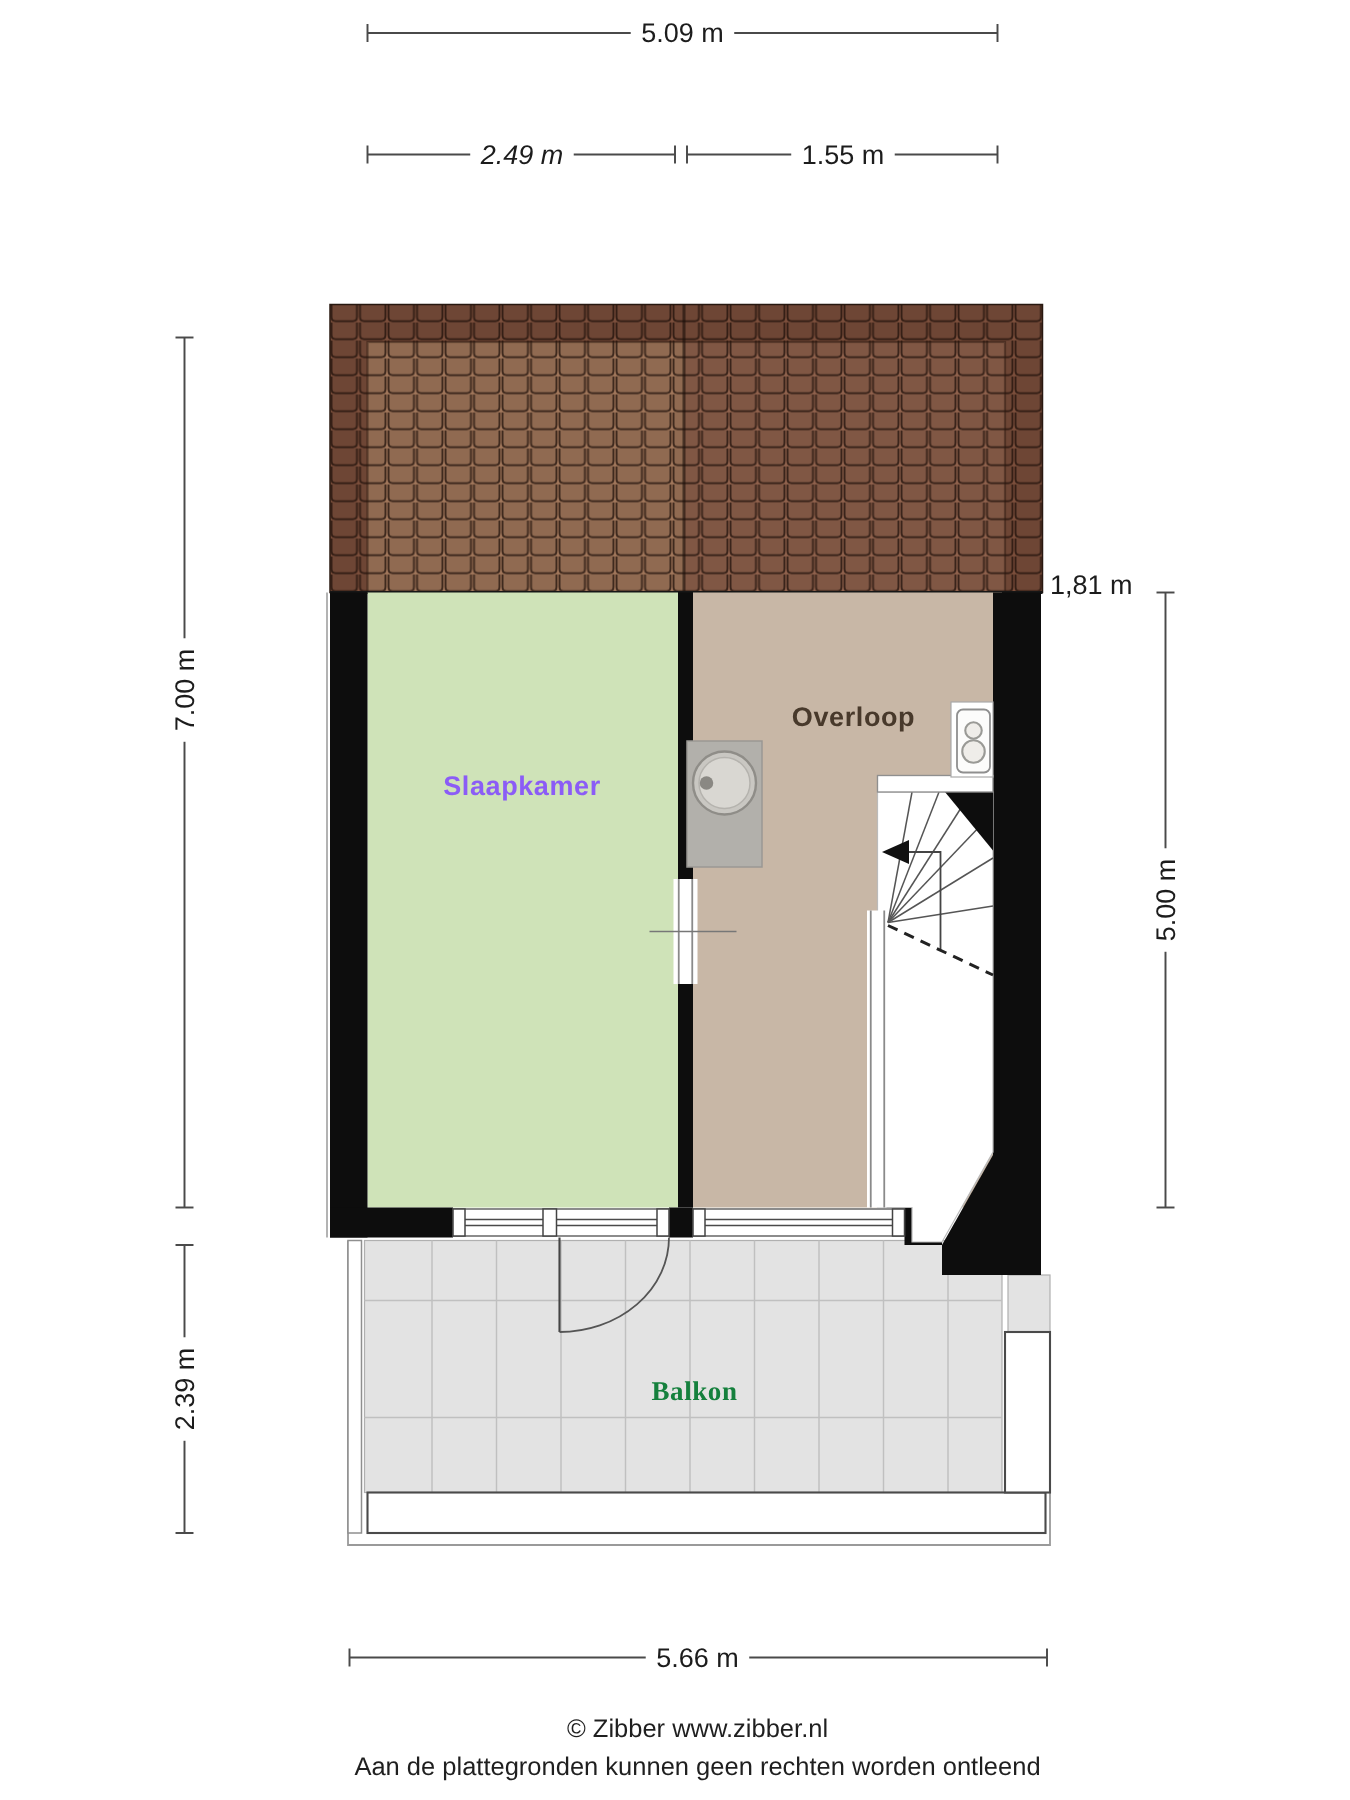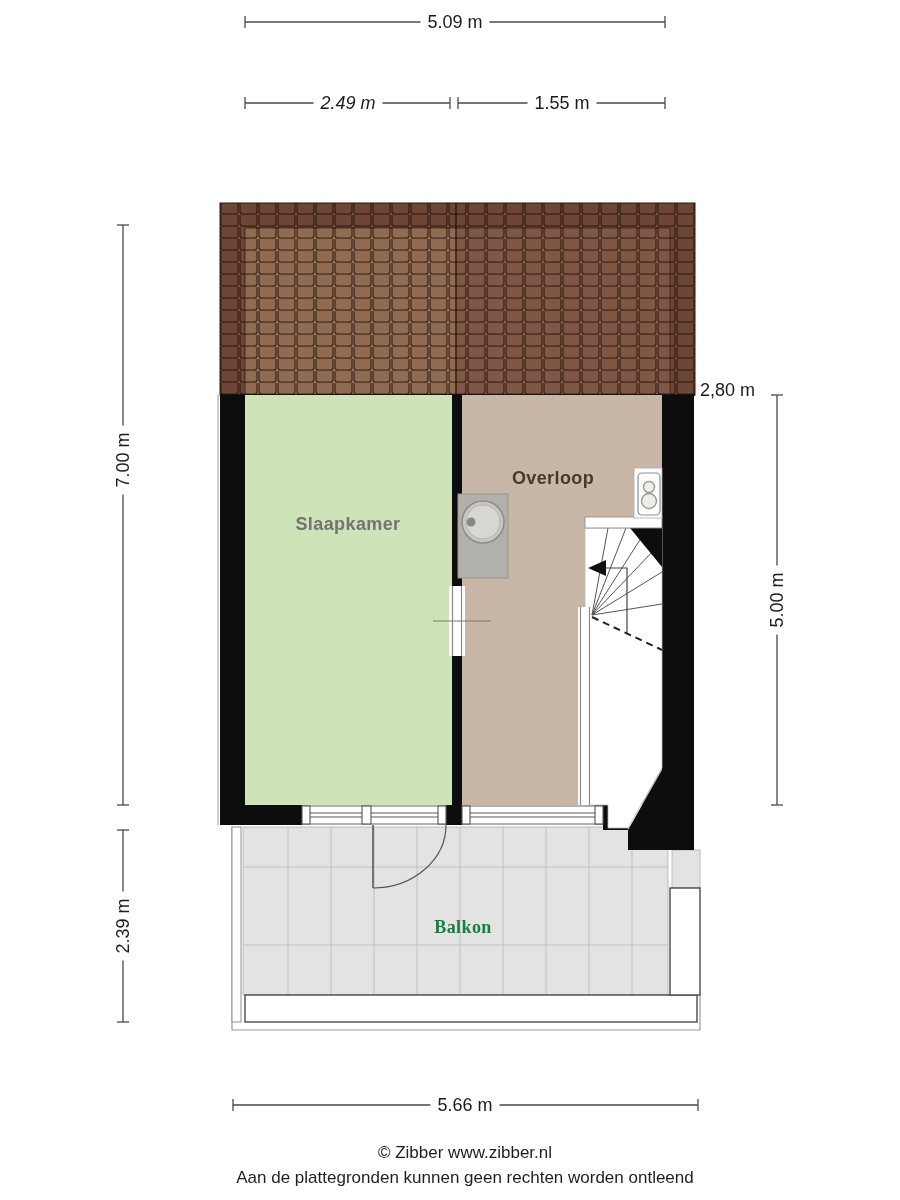--- a/index.html
+++ b/index.html
@@ -4,22 +4,22 @@
 <style>
   html,body{margin:0;padding:0;background:#ffffff;}
   .canvas{position:relative;width:788px;height:1200px;background:#ffffff;overflow:hidden;
           font-family:"Liberation Sans", sans-serif;}
   svg.plan{position:absolute;left:0;top:0;}
   .lbl{position:absolute;transform:translate(-50%,-50%);font-size:18px;color:#1c1c1c;
        white-space:nowrap;line-height:1;}
   .dim{background:#ffffff;padding:1px 7px;}
   .dim-rot{transform:translate(-50%,-50%) rotate(-90deg);}
   .room-lbl{font-weight:700;letter-spacing:.4px;}
-  .lbl-slaapkamer{color:#737373;}
-  .lbl-overloop{color:#48392b;}
+  .lbl-slaapkamer{color:#8b5cf6;}
+  .lbl-overloop{color:#48392b;margin-left:16px;}
   .lbl-balkon{color:#15803d;font-family:Liberation Serif, serif;}
   .knee{transform:translate(0,-50%);}
   .footer-line{position:absolute;transform:translateX(-50%);font-size:17px;color:#1f1f1f;
                white-space:nowrap;}
 </style>
 </head>
 <body>
 
 <div class="canvas">
 
@@ -163,21 +163,21 @@
         <line x1="698" y1="1099" x2="698" y2="1111"></line>
   </g>
 </svg>
 
 <div class="lbl dim" style="left:455px;top:22px;">5.09 m</div>
 <div class="lbl dim" style="left:348px;top:103px;font-style:italic;">2.49 m</div>
 <div class="lbl dim" style="left:562px;top:103px;">1.55 m</div>
 <div class="lbl dim dim-rot" style="left:123px;top:460px;">7.00 m</div>
 <div class="lbl dim dim-rot" style="left:123px;top:926px;">2.39 m</div>
 <div class="lbl dim dim-rot" style="left:777px;top:600px;">5.00 m</div>
-<div class="lbl knee" style="left:700px;top:390px;transform:translate(0,-50%);">2,80 m</div>
+<div class="lbl knee" style="left:700px;top:390px;transform:translate(0,-50%);">1,81 m</div>
 <div class="lbl dim" style="left:465px;top:1105px;">5.66 m</div>
 
 <div class="lbl room-lbl lbl-slaapkamer" style="left:348px;top:524px;">Slaapkamer</div>
 <div class="lbl room-lbl lbl-overloop" style="left:553px;top:478px;">Overloop</div>
 <div class="lbl room-lbl lbl-balkon" style="left:463px;top:927px;">Balkon</div>
 
 <div class="footer-line" style="left:465px;top:1168px;">Aan de plattegronden kunnen geen rechten worden ontleend</div>
 <div class="footer-line" style="left:465px;top:1143px;">© Zibber www.zibber.nl</div>
 
 </div>

